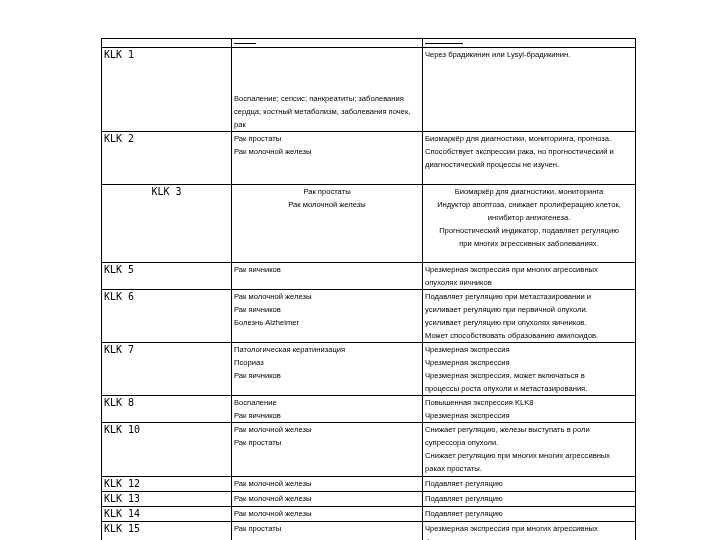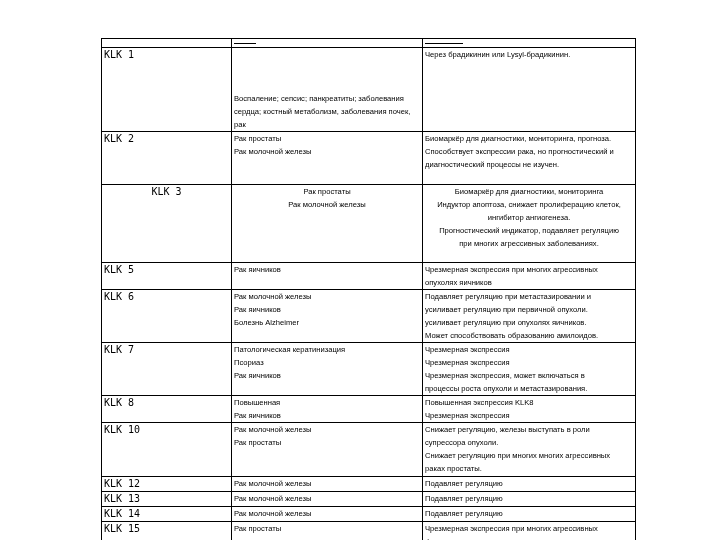--- a/index.html
+++ b/index.html
@@ -102,21 +102,21 @@
         <td>
           <span class="line">Чрезмерная экспрессия</span>
           <span class="line">Чрезмерная экспрессия</span>
           <span class="line">Чрезмерная экспрессия, может включаться в</span>
           <span class="line">процессы роста опухоли и метастазирования.</span>
         </td>
       </tr>
       <tr style="height: 25px;">
         <td><span class="kname">KLK 8</span></td>
         <td>
-          <span class="line">Повышенная</span>
+          <span class="line">Воспаление</span>
           <span class="line">Рак яичников</span>
         </td>
         <td>
           <span class="line">Повышенная экспрессия KLK8</span>
           <span class="line">Чрезмерная экспрессия</span>
         </td>
       </tr>
       <tr style="height: 54px;">
         <td><span class="kname">KLK 10</span></td>
         <td>

